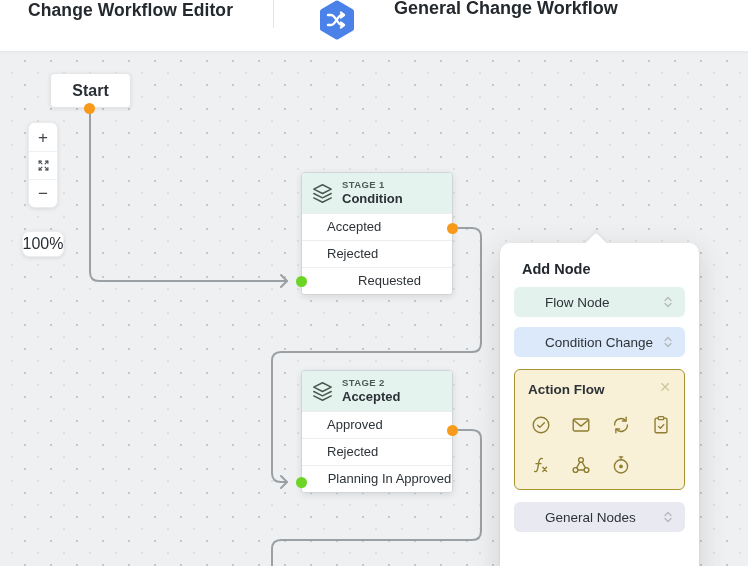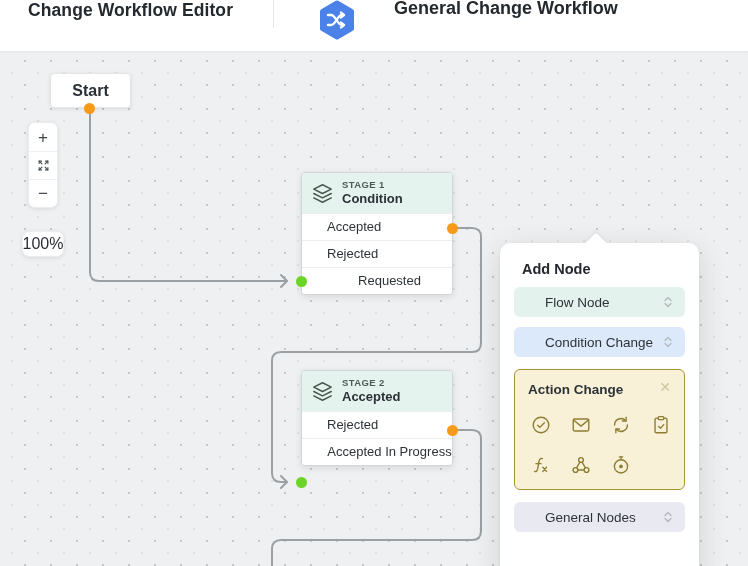--- a/index.html
+++ b/index.html
@@ -219,22 +219,23 @@
           <polygon points="12 2 2 7 12 12 22 7 12 2"></polygon>
           <polyline points="2 12 12 17 22 12"></polyline>
           <polyline points="2 17 12 22 22 17"></polyline>
         </svg>
       </span>
       <span class="stage-meta">
         <span class="stage-label">STAGE 2</span>
         <span class="stage-name">Accepted</span>
       </span>
     </div>
+    <div class="stage-row">Approved</div>
     <div class="stage-row">Rejected</div>
-    <div class="stage-row">Accepted In Progress</div>
+    <div class="stage-row">Planning In Approved</div>
   </div>
   <div class="dot dot-orange" style="left:447px; top:373px;"></div>
   <div class="dot dot-green" style="left:296px; top:425px;"></div>
 
   <div class="add-panel">
     <div class="panel-caret"></div>
     <div class="panel-title">Add Node</div>
 
     <div class="panel-item item-flow">
       <span class="item-label">Flow Node</span>
@@ -250,21 +251,21 @@
       <span class="item-label">Condition Change</span>
       <span class="unfold">
         <svg viewBox="0 0 14 14" width="14" height="14" fill="none" stroke="#b4b8bd" stroke-width="1.3" stroke-linecap="round" stroke-linejoin="round">
           <path d="M4 5.5 7 2.5 10 5.5"></path>
             <path d="M4 8.5 7 11.5 10 8.5"></path>
         </svg>
       </span>
     </div>
 
     <div class="action-box">
-      <div class="action-title">Action Change</div>
+      <div class="action-title">Action Flow</div>
       <div class="action-close">✕</div>
       <div class="action-grid">
         <div class="action-row">
           <span class="action-icon">
             <svg viewBox="0 0 24 24" width="22" height="22" fill="none" stroke="#8e7d33" stroke-width="1.5" stroke-linecap="round" stroke-linejoin="round">
               <circle cx="12" cy="12" r="8.5"></circle>
                 <path d="M8.3 12.2l2.4 2.4 5-5"></path>
             </svg>
           </span>
           <span class="action-icon">

